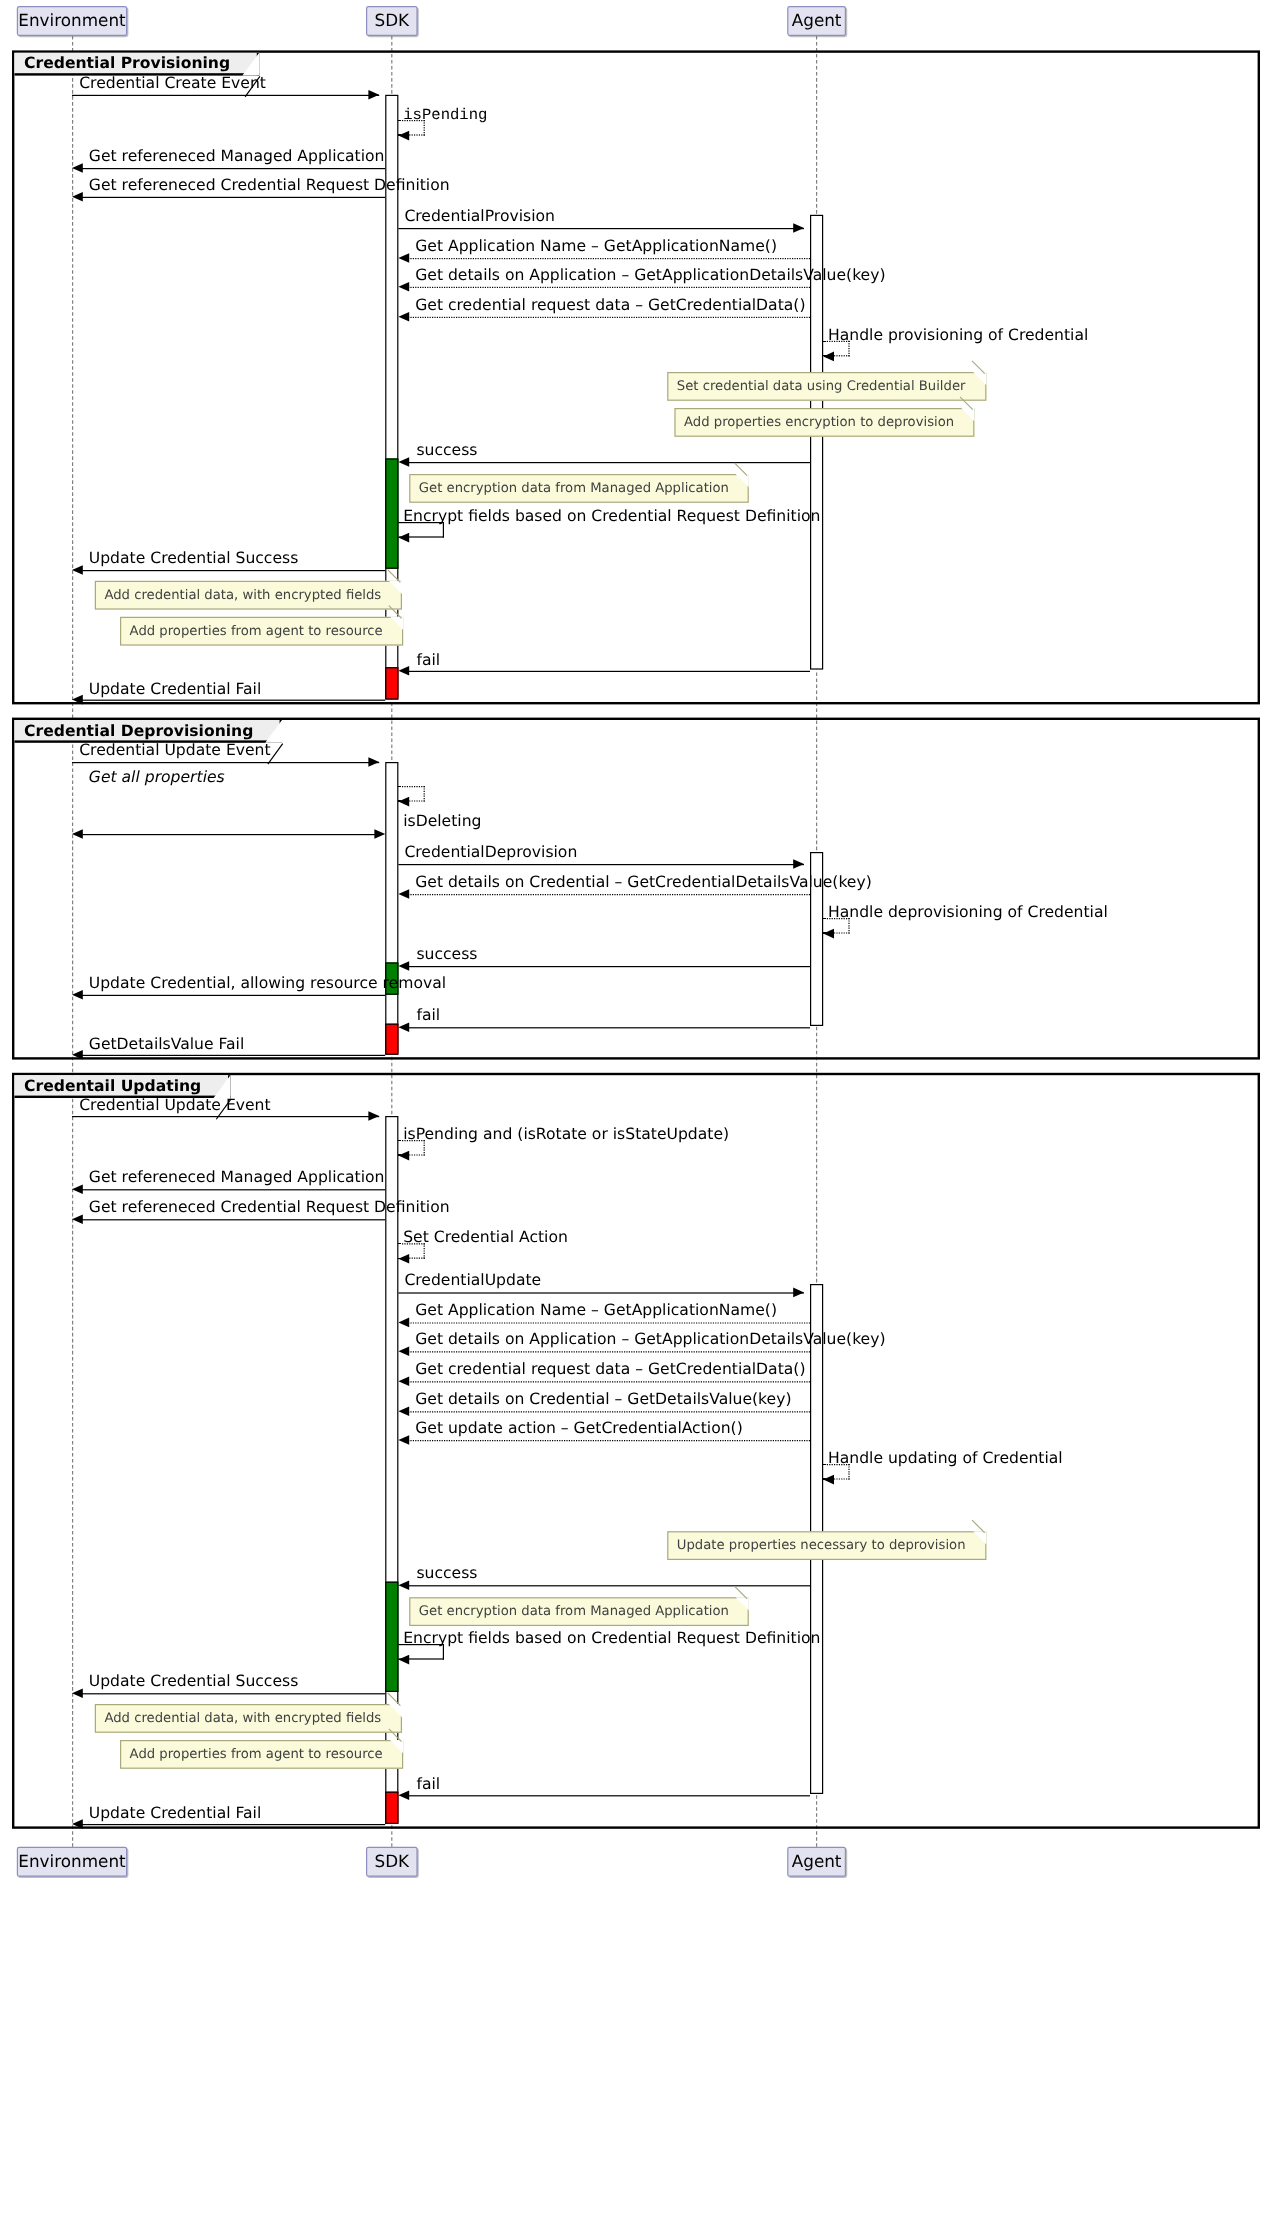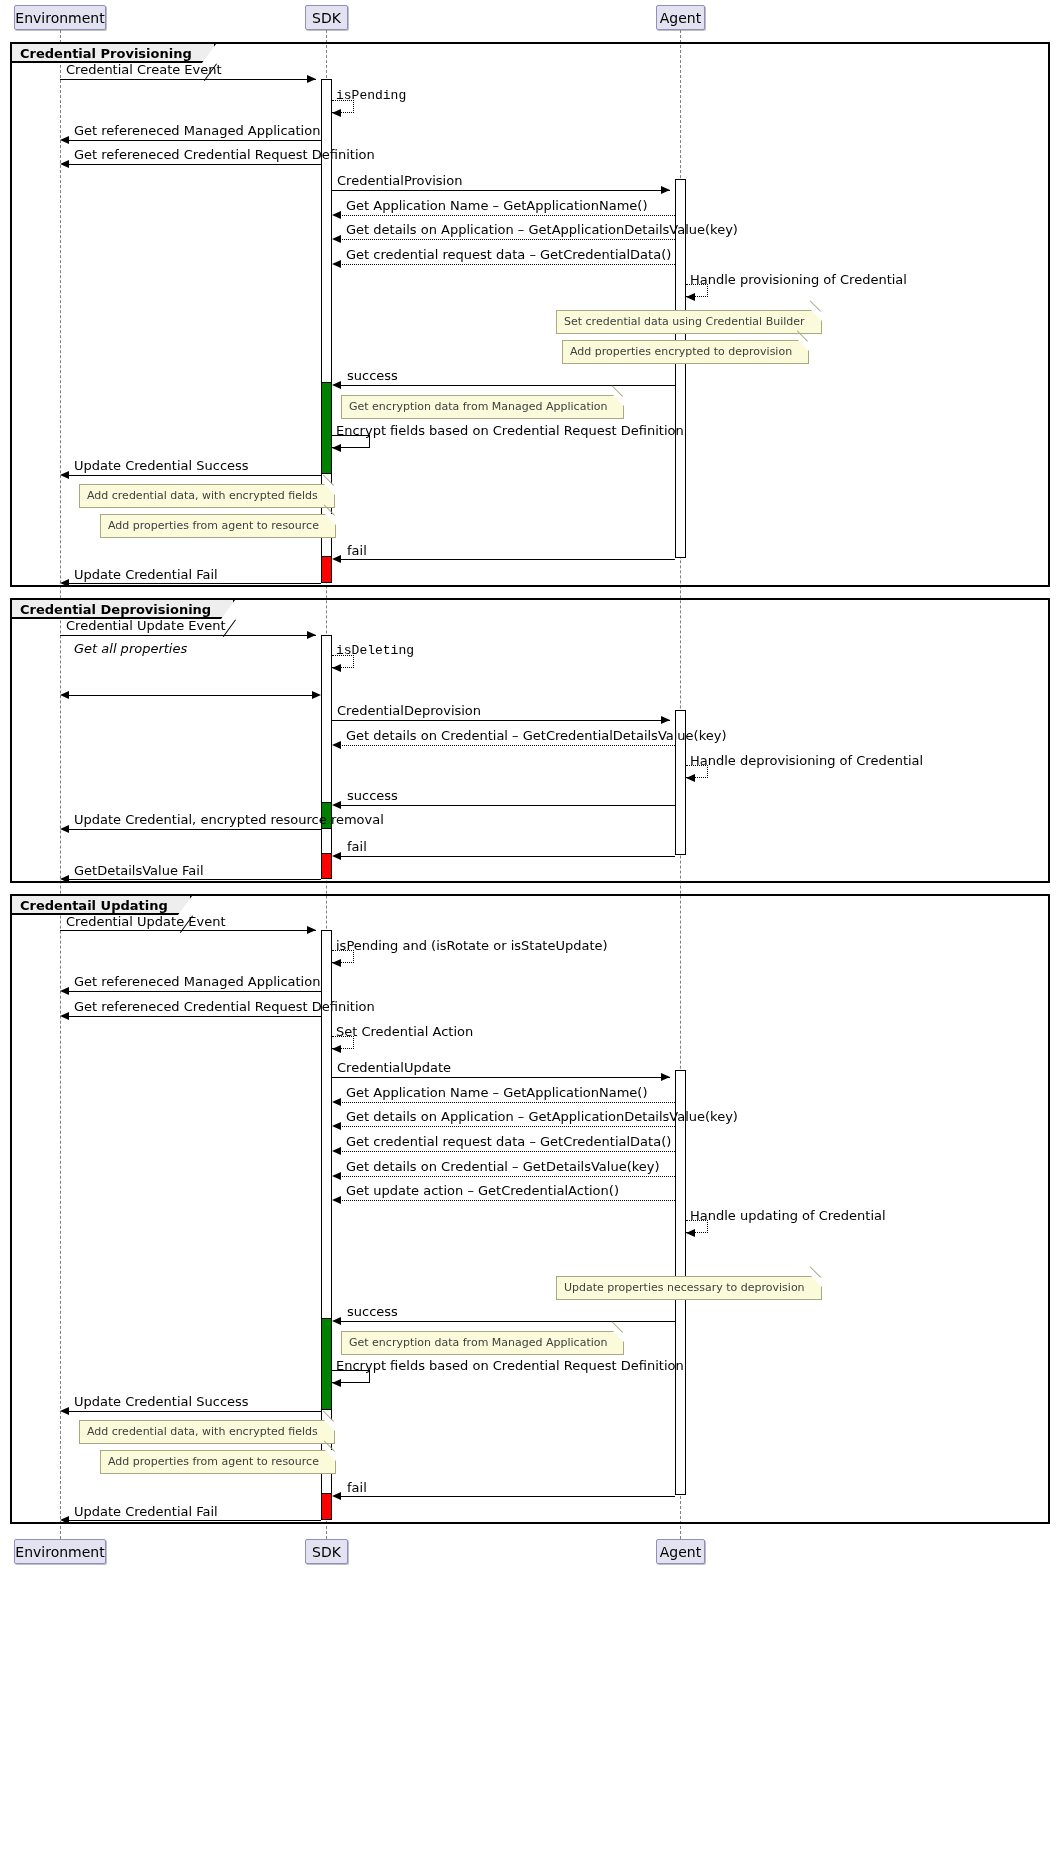--- a/index.html
+++ b/index.html
@@ -243,21 +243,21 @@
 
   <div class="msg-label" style="left:690px; top:272px;">Handle provisioning of Credential</div>
   <div class="selfloop" style="left:686px; top:284px; width:22px; height:13px;"></div>
   <div class="arrowhead left" style="left:686px; top:293px;"></div>
 
   <div class="note" style="left:556px; top:310px;">
     <span>Set credential data using Credential Builder</span>
   </div>
 
   <div class="note" style="left:562px; top:340px;">
-    <span>Add properties encrypted to deprovision</span>
+    <span>Add properties encryption to deprovision</span>
   </div>
 
   <div class="msg-label" style="left:347px; top:368px;">success</div>
   <div class="msg-line" style="left:338px; top:385px; width:337px;"></div>
   <div class="arrowhead left" style="left:332px; top:381px;"></div>
 
   <div class="activation green" style="left:321px; top:382px; width:11px; height:92px;"></div>
 
   <div class="note" style="left:341px; top:395px;">
     <span>Get encryption data from Managed Application</span>
@@ -293,21 +293,21 @@
   <div class="group-label" style="left:12px; top:600px;">
     <span>Credential Deprovisioning</span>
   </div>
 
   <div class="msg-label" style="left:66px; top:618px;">Credential Update Event</div>
   <div class="msg-line" style="left:60px; top:635px; width:256px;"></div>
   <div class="arrowhead right" style="left:307px; top:631px;"></div>
 
   <div class="activation" style="left:321px; top:635px; width:11px; height:243px;"></div>
 
-  <div class="msg-label" style="left:336px; top:643px;font-family:Liberation Mono, monospace;">isDeleting</div>
+  <div class="msg-label" style="left:336px; top:677px;">isDeleting</div>
   <div class="selfloop" style="left:332px; top:655px; width:22px; height:13px;"></div>
   <div class="arrowhead left" style="left:332px; top:664px;"></div>
 
   <div class="msg-label" style="left:74px; top:641px;font-style:italic;">Get all properties</div>
   <div class="msg-line" style="left:66px; top:695px; width:249px;"></div>
   <div class="arrowhead left" style="left:60px; top:691px;"></div>
   <div class="arrowhead right" style="left:312px; top:691px;"></div>
 
   <div class="msg-label" style="left:337px; top:703px;">CredentialDeprovision</div>
   <div class="msg-line" style="left:332px; top:720px; width:338px;"></div>
@@ -322,21 +322,21 @@
   <div class="msg-label" style="left:690px; top:753px;">Handle deprovisioning of Credential</div>
   <div class="selfloop" style="left:686px; top:765px; width:22px; height:13px;"></div>
   <div class="arrowhead left" style="left:686px; top:774px;"></div>
 
   <div class="msg-label" style="left:347px; top:788px;">success</div>
   <div class="msg-line" style="left:338px; top:805px; width:337px;"></div>
   <div class="arrowhead left" style="left:332px; top:801px;"></div>
 
   <div class="activation green" style="left:321px; top:802px; width:11px; height:27px;"></div>
 
-  <div class="msg-label" style="left:74px; top:812px;">Update Credential, encrypted resource removal</div>
+  <div class="msg-label" style="left:74px; top:812px;">Update Credential, allowing resource removal</div>
   <div class="msg-line" style="left:66px; top:829px; width:255px;"></div>
   <div class="arrowhead left" style="left:60px; top:825px;"></div>
 
   <div class="msg-label" style="left:347px; top:839px;">fail</div>
   <div class="msg-line" style="left:338px; top:856px; width:337px;"></div>
   <div class="arrowhead left" style="left:332px; top:852px;"></div>
 
   <div class="activation red" style="left:321px; top:853px; width:11px; height:26px;"></div>
 
   <div class="msg-label" style="left:74px; top:863px;">GetDetailsValue Fail</div>

